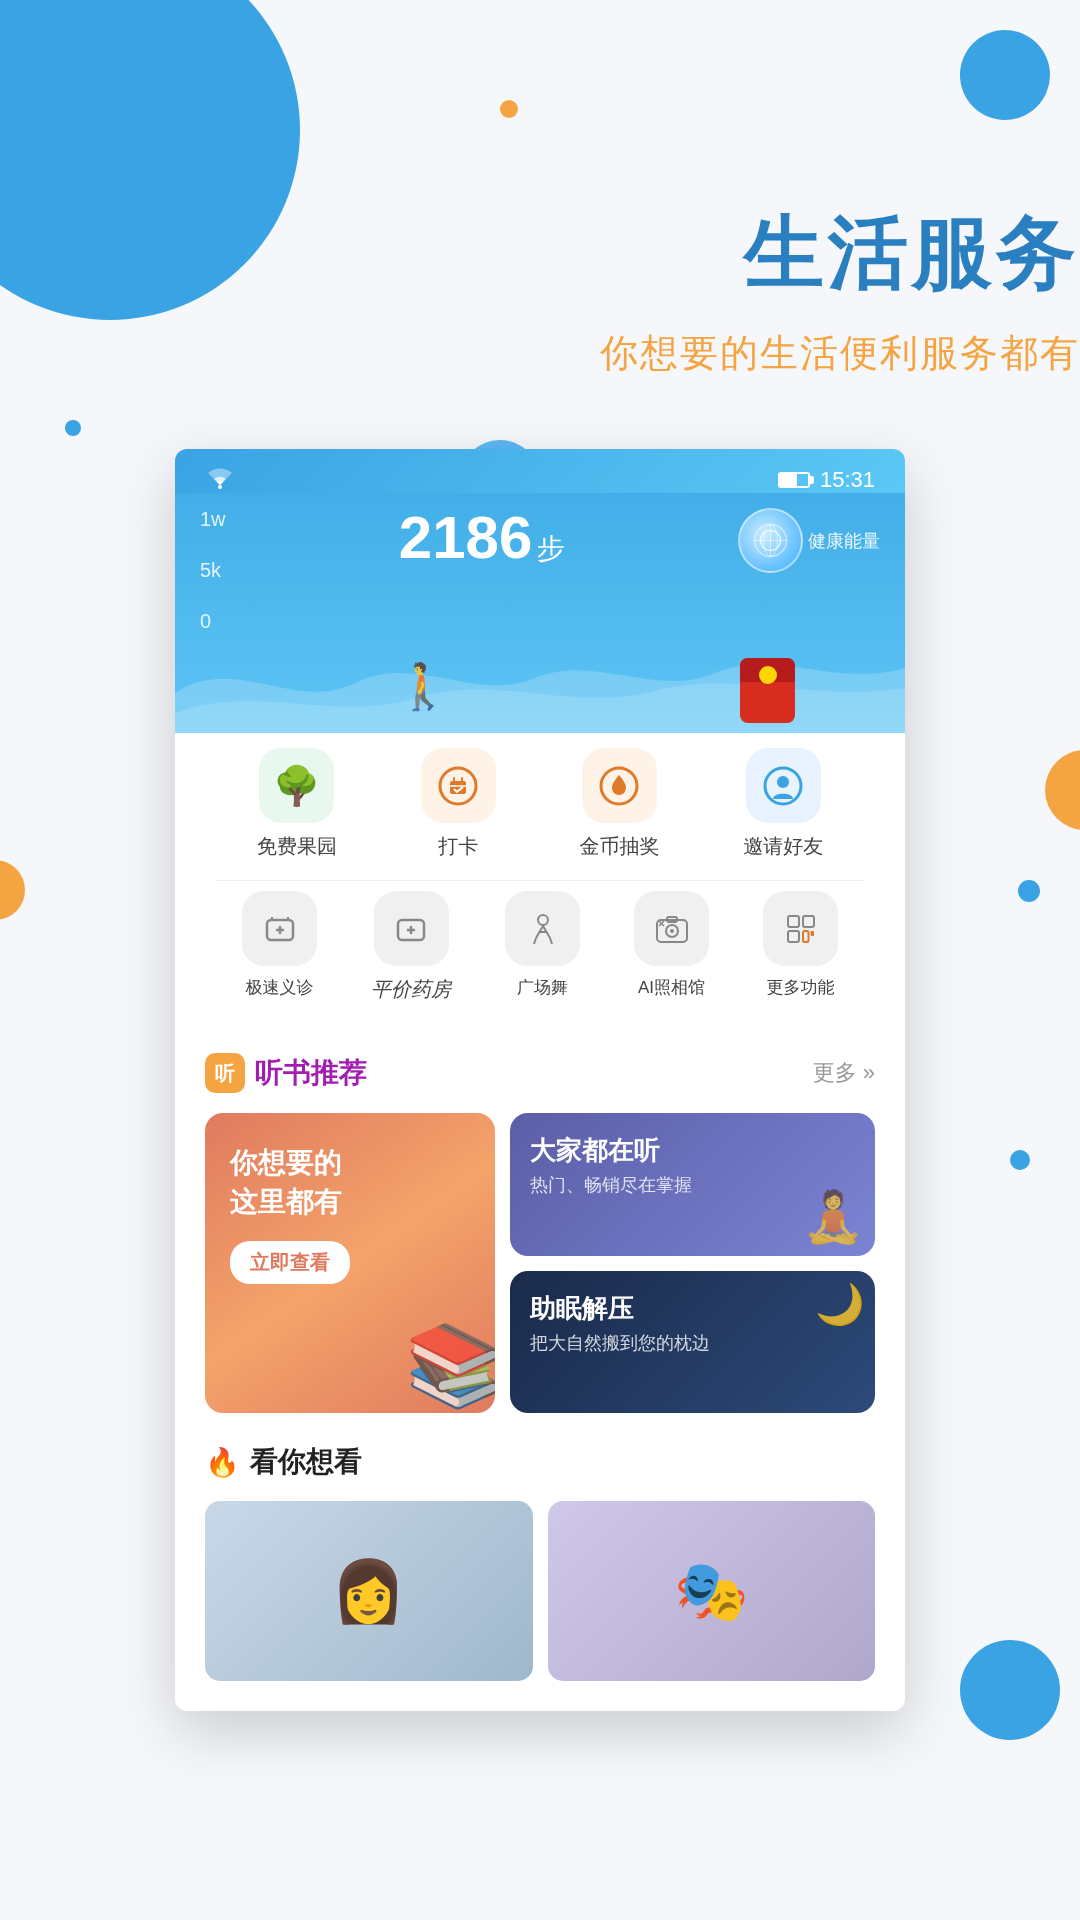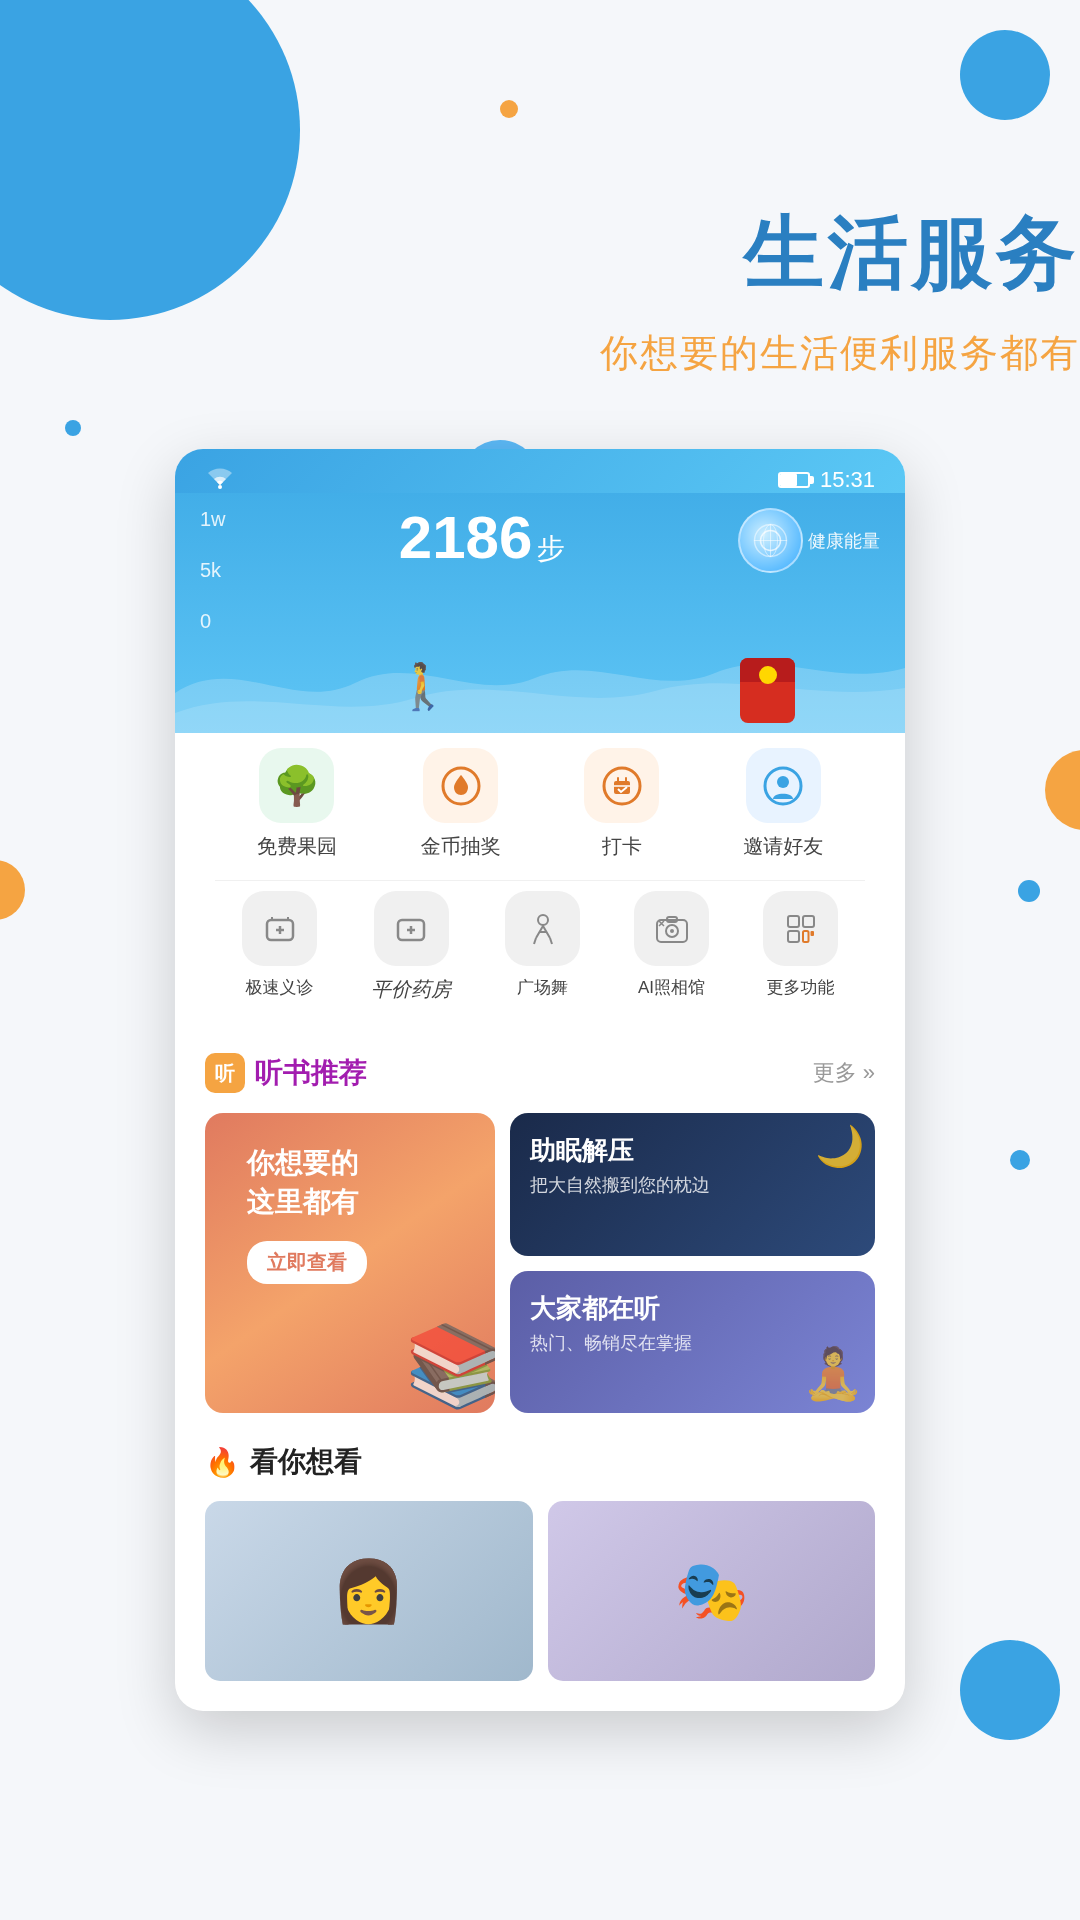--- a/index.html
+++ b/index.html
@@ -143,21 +143,21 @@
     .phone-mockup-wrapper {
       position: relative;
       z-index: 2;
       display: flex;
       justify-content: center;
       margin-top: 30px;
     }
     .phone-mockup {
       width: 730px;
       background: #fff;
-      border-radius: 28px;
+      border-radius: 12px;
       box-shadow: 0 20px 60px rgba(0,0,0,0.18);
       overflow: hidden;
       padding-bottom: 20px;
     }
 
     
     .phone-status-bar {
       background: linear-gradient(135deg, #3aa3e3 0%, #5bc8f5 100%);
       padding: 18px 30px 0;
       display: flex;
@@ -295,21 +295,21 @@
       height: 300px;
       border-radius: 18px;
       background: linear-gradient(145deg, #e07a5f 0%, #f4a36a 50%, #e07a5f 100%);
       position: relative;
       overflow: hidden;
       flex-shrink: 0;
     }
     .book-card-left-text {
       position: absolute;
       top: 30px;
-      left: 42px;
+      left: 25px;
     }
     .book-card-left-title {
       font-size: 28px;
       font-weight: 700;
       color: white;
       line-height: 1.4;
       margin-bottom: 20px;
     }
     .book-card-left-btn {
       background: white;
@@ -566,43 +566,43 @@
     </div>
 
     <div class="quick-actions">
 
       <div class="quick-actions-row">
         <div class="action-item">
           <div class="action-icon icon-green">🌳</div>
           <div class="action-label">免费果园</div>
         </div>
         <div class="action-item">
-          <div class="action-icon icon-orange" style="font-size:34px; color:#e07a2a;">
-
-            <svg width="42" height="42" viewBox="0 0 42 42">
-              <circle cx="21" cy="21" r="18" fill="none" stroke="#e07a2a" stroke-width="3"></circle>
-              <path d="M21 10 C21 10 14 18 14 22 C14 27 17 30 21 30 C25 30 28 27 28 22 C28 18 21 10 21 10Z" fill="#e07a2a"></path>
-            </svg>
-          </div>
-          <div class="action-label">金币抽奖</div>
-        </div>
-        <div class="action-item">
           <div class="action-icon icon-orange2" style="font-size:34px; color:#e07a2a;">
             <svg width="42" height="42" viewBox="0 0 42 42">
               <circle cx="21" cy="21" r="18" fill="none" stroke="#e07a2a" stroke-width="3"></circle>
               <rect x="13" y="16" width="16" height="13" rx="2" fill="#e07a2a"></rect>
               <rect x="16" y="12" width="2" height="6" rx="1" fill="#e07a2a"></rect>
               <rect x="24" y="12" width="2" height="6" rx="1" fill="#e07a2a"></rect>
               <line x1="13" y1="21" x2="29" y2="21" stroke="white" stroke-width="1.5"></line>
               <polyline points="17,24 20,27 26,22" stroke="white" stroke-width="2" fill="none"></polyline>
             </svg>
           </div>
           <div class="action-label">打卡</div>
         </div>
         <div class="action-item">
+          <div class="action-icon icon-orange" style="font-size:34px; color:#e07a2a;">
+
+            <svg width="42" height="42" viewBox="0 0 42 42">
+              <circle cx="21" cy="21" r="18" fill="none" stroke="#e07a2a" stroke-width="3"></circle>
+              <path d="M21 10 C21 10 14 18 14 22 C14 27 17 30 21 30 C25 30 28 27 28 22 C28 18 21 10 21 10Z" fill="#e07a2a"></path>
+            </svg>
+          </div>
+          <div class="action-label">金币抽奖</div>
+        </div>
+        <div class="action-item">
           <div class="action-icon icon-blue" style="font-size:34px; color:#3aa3e3;">
             <svg width="42" height="42" viewBox="0 0 42 42">
               <circle cx="21" cy="21" r="18" fill="none" stroke="#3aa3e3" stroke-width="3"></circle>
               <circle cx="21" cy="17" r="6" fill="#3aa3e3"></circle>
               <path d="M11 34 C11 27 31 27 31 34" fill="#3aa3e3"></path>
             </svg>
           </div>
           <div class="action-label">邀请好友</div>
         </div>
       </div>
@@ -692,30 +692,30 @@
           <div class="book-card-left-text">
             <div class="book-card-left-title" style="white-space:pre-line;">你想要的
 这里都有</div>
             <div class="book-card-left-btn">立即查看</div>
           </div>
 
           <div style="position:absolute;bottom:0;right:-10px;font-size:80px;opacity:0.7;">📚</div>
         </div>
 
         <div class="book-card-right">
+          <div class="book-card-small book-card-small-blue">
+            <div class="book-card-small-title">大家都在听</div>
+            <div class="book-card-small-sub">热门、畅销尽在掌握</div>
+            <div style="position:absolute;right:10px;bottom:10px;font-size:50px;opacity:0.7;">🧘</div>
+          </div>
           <div class="book-card-small book-card-small-dark">
             <div class="book-card-small-title">助眠解压</div>
             <div class="book-card-small-sub">把大自然搬到您的枕边</div>
             <div style="position:absolute;right:10px;top:10px;font-size:40px;opacity:0.8;">🌙</div>
           </div>
-          <div class="book-card-small book-card-small-blue">
-            <div class="book-card-small-title">大家都在听</div>
-            <div class="book-card-small-sub">热门、畅销尽在掌握</div>
-            <div style="position:absolute;right:10px;bottom:10px;font-size:50px;opacity:0.7;">🧘</div>
-          </div>
         </div>
       </div>
     </div>
 
     <div class="section-see">
       <div class="section-see-header">
         <span class="fire-icon">🔥</span>
         <span class="section-see-title">看你想看</span>
       </div>
       <div class="see-cards">

